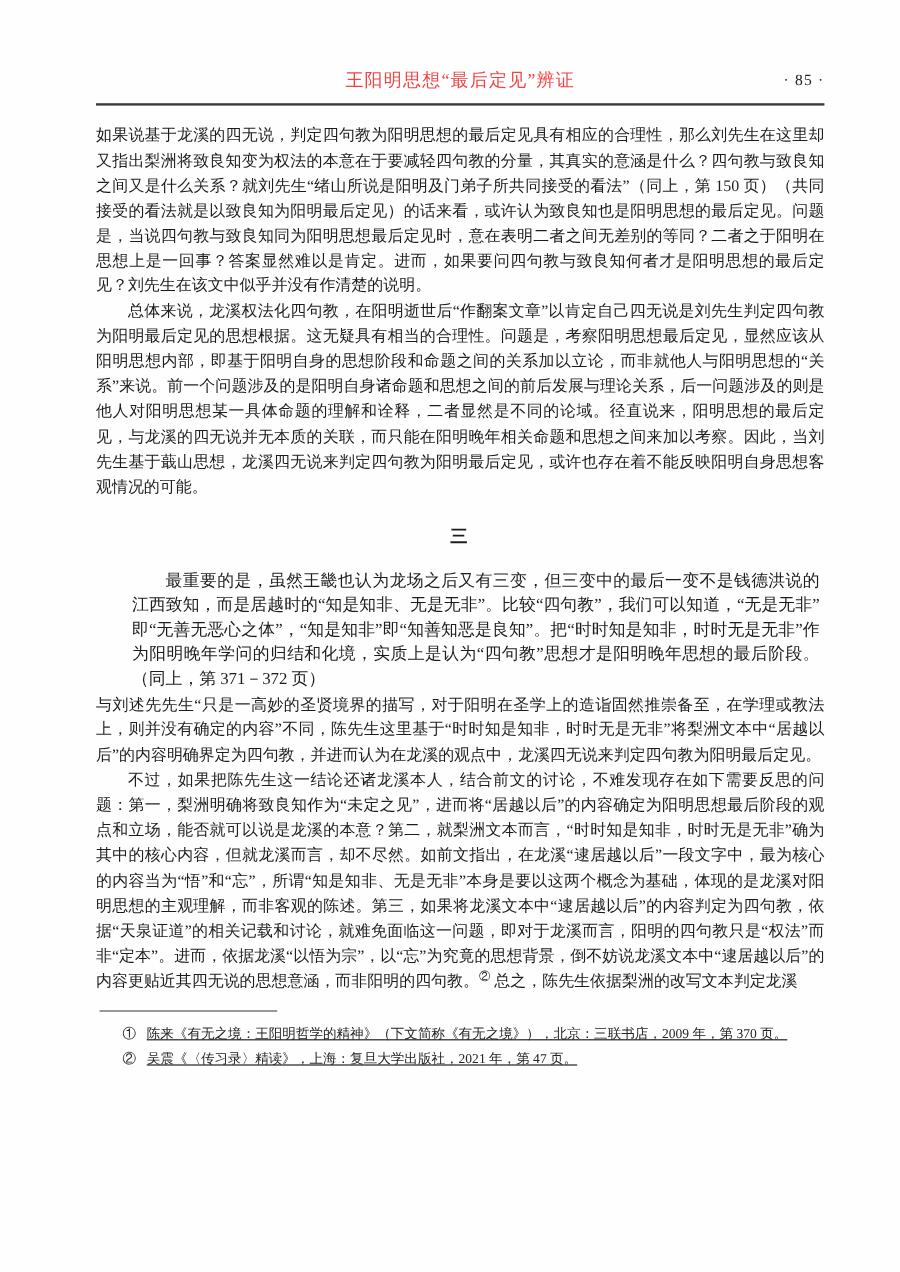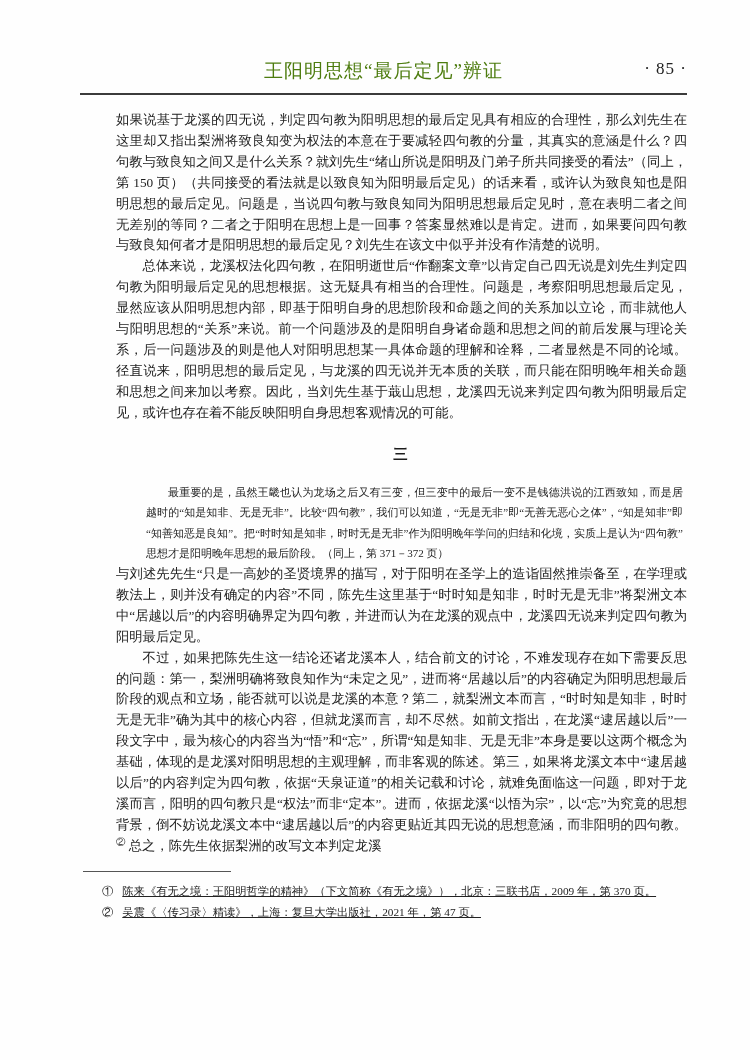--- a/index.html
+++ b/index.html
@@ -20,54 +20,54 @@
     width: 607px;
   }
   
   .page-header {
     position: relative;
     padding-bottom: 9px;
     border-bottom: 2px solid #3b3b3b;
   }
   .running-title {
     text-align: center;
-    font-size: 19px;
+    font-size: 15px;
     letter-spacing: 1px;
-    color: #4d7c0f;
+    color: #ef4444;
   }
   .page-number {
     position: absolute;
     right: 0;
     top: 1px;
-    font-size: 17px;
+    font-size: 13px;
     letter-spacing: 1px;
     color: #222;
   }
   
-  .article-body { margin-top: 15px; margin-left: 36px; }
+  .article-body { margin-top: 15px; }
   .body-para {
     margin: 0;
     font-size: 13.3px;
     line-height: 20.9px;
     text-align: justify;
     text-justify: inter-ideograph;
     word-break: break-all;
   }
   .indent { text-indent: 2em; }
   .no-indent { text-indent: 0; }
   .section-heading {
     margin: 21px 0 18px 0;
     text-align: center;
     font-size: 14.5px;
     font-weight: 600;
     letter-spacing: 2px;
   }
   .quote {
     margin: 0 4px 0 30px;
-    font-size: 11px;
+    font-size: 14px;
     line-height: 20.6px;
     text-align: justify;
     text-justify: inter-ideograph;
     text-indent: 2em;
     word-break: break-all;
   }
   sup.fn-ref {
     font-size: 9.5px;
     line-height: 0;
     vertical-align: super;

